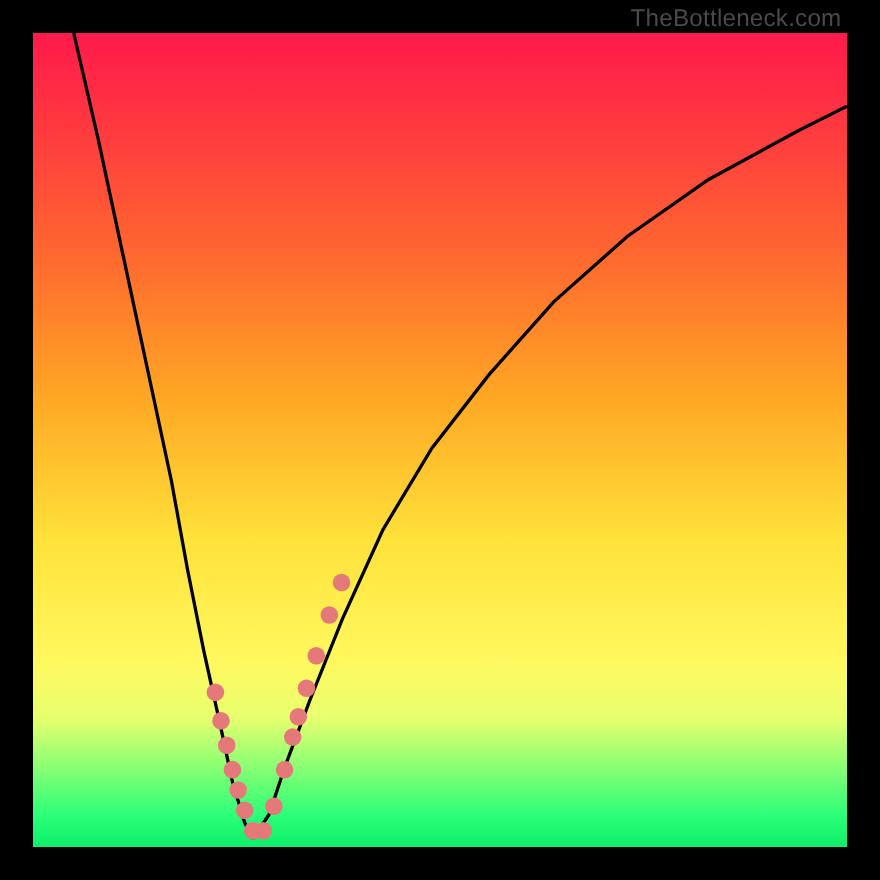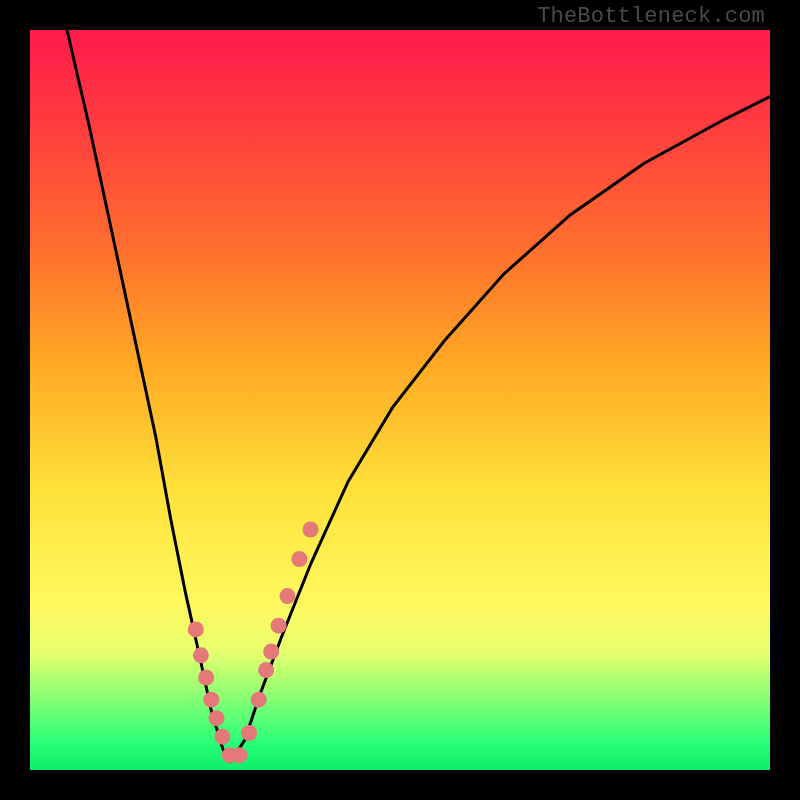--- a/index.html
+++ b/index.html
@@ -9,21 +9,20 @@
     height: 800px;
     overflow: hidden;
     background: #000;
     font-family: Arial, Helvetica, sans-serif;
   }
   .frame {
     position: absolute;
     top: 0; left: 0;
     width: 775px; height: 800px;
     background: #000;
-    font-family: Liberation Mono, monospace;
   }
   .plot {
     position: absolute;
     top: 30px;
     left: 30px;
     width: 740px;
     height: 740px;
     background: linear-gradient(to bottom,
       #ff1a4b 0%,
       #ff3a3f 12%,

